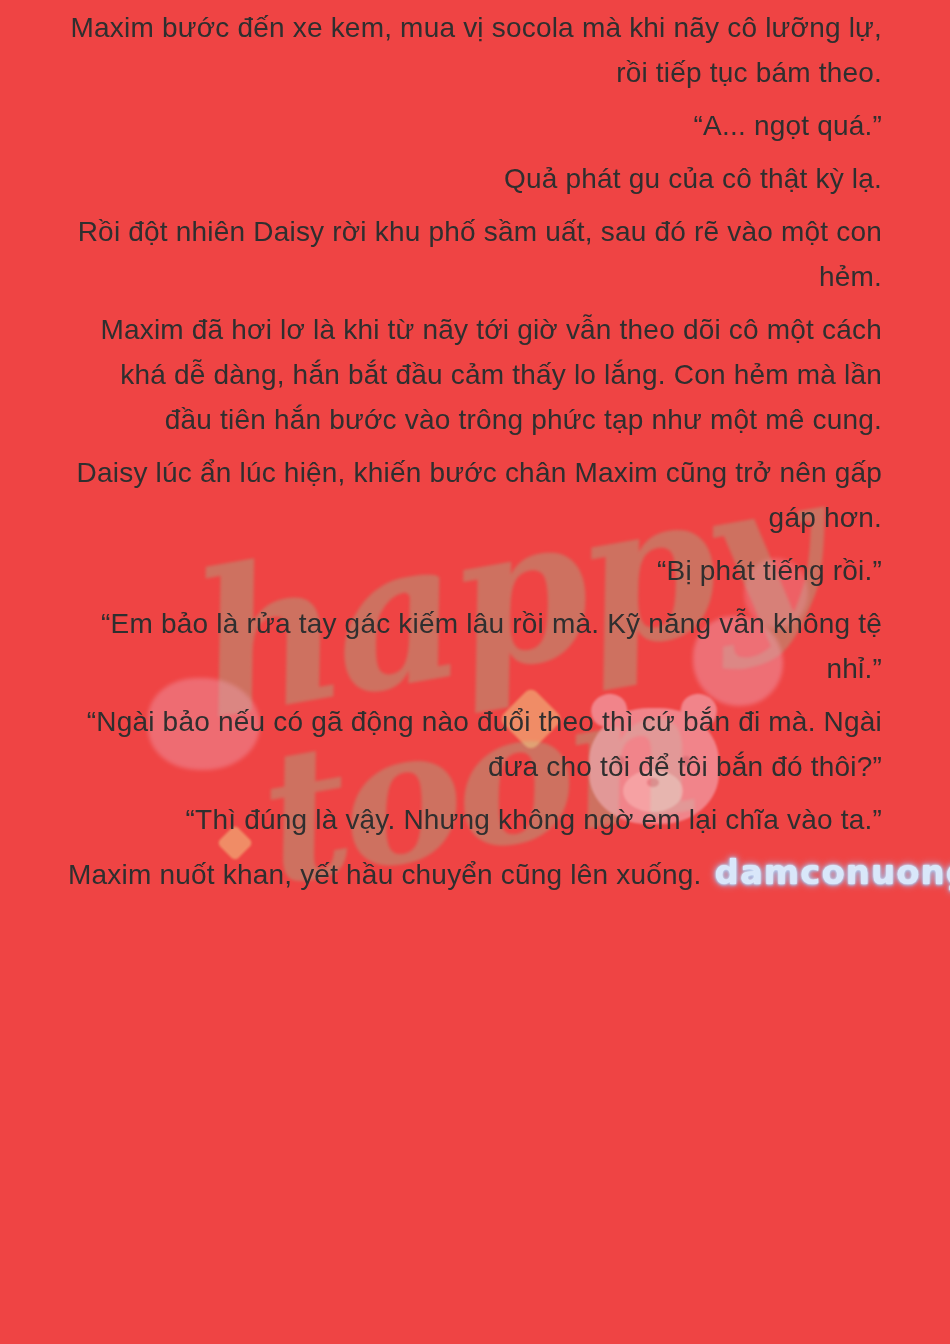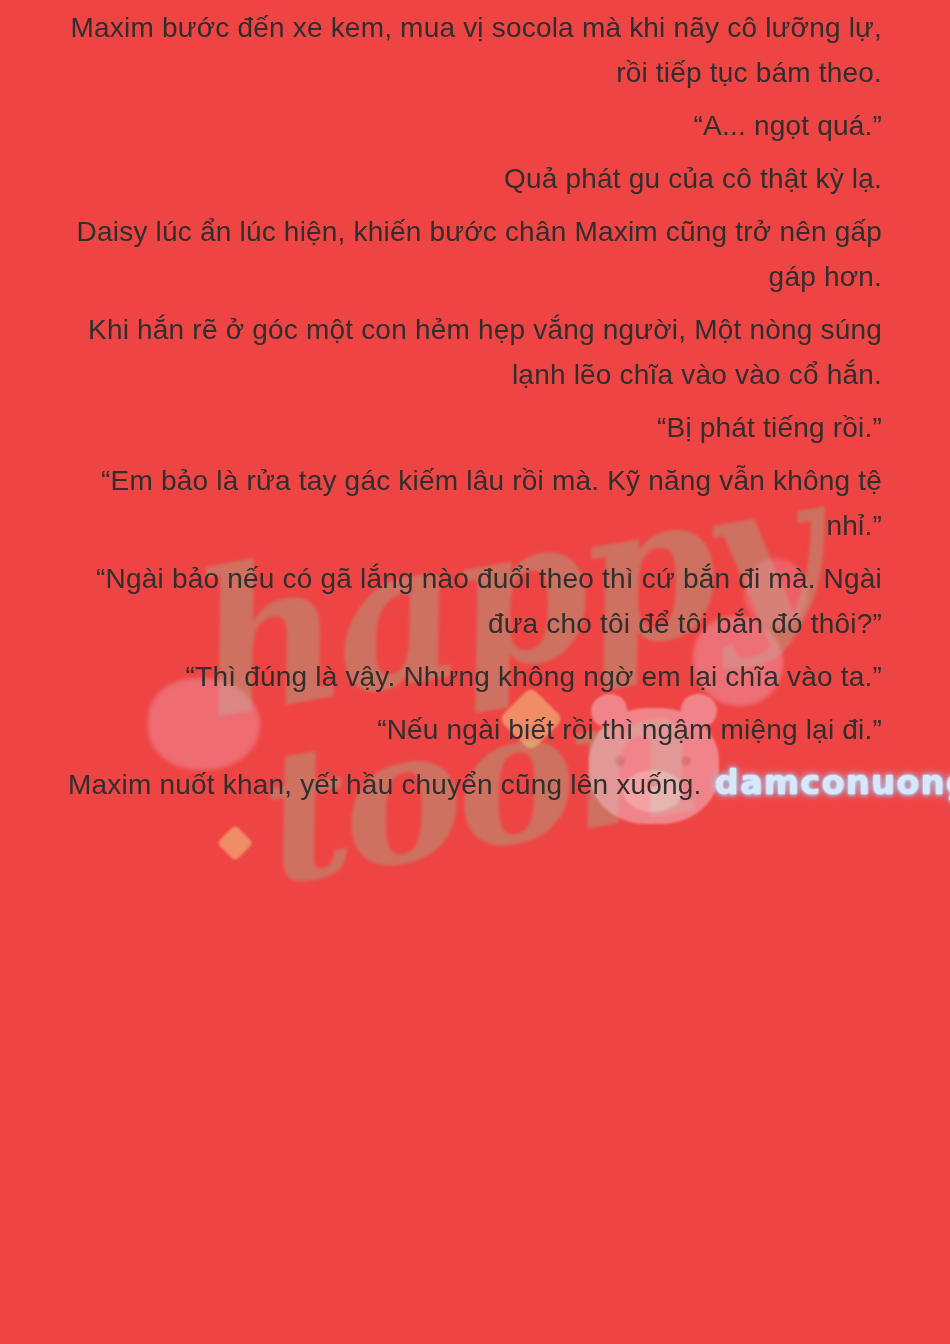--- a/index.html
+++ b/index.html
@@ -90,27 +90,29 @@
       <div class="muzzle"></div>
       <div class="nose"></div>
     </div>
   </div>
 
   <div class="content">
     <p class="para">Maxim bước đến xe kem, mua vị socola mà khi nãy cô lưỡng lự,
 rồi tiếp tục bám theo.</p>
     <p class="para">“A... ngọt quá.”</p>
     <p class="para">Quả phát gu của cô thật kỳ lạ.</p>
+    <p class="para">Rồi đột nhiên Daisy rời khu phố sầm uất, sau đó rẽ vào một con
+hẻm.</p>
+    <p class="para">Maxim đã hơi lơ là khi từ nãy tới giờ vẫn theo dõi cô một cách
+khá dễ dàng, hắn bắt đầu cảm thấy lo lắng. Con hẻm mà lần
+đầu tiên hắn bước vào trông phức tạp như một mê cung.</p>
     <p class="para">Daisy lúc ẩn lúc hiện, khiến bước chân Maxim cũng trở nên gấp
 gáp hơn.</p>
-    <p class="para">Khi hắn rẽ ở góc một con hẻm hẹp vắng người, Một nòng súng
-lạnh lẽo chĩa vào vào cổ hắn.</p>
     <p class="para">“Bị phát tiếng rồi.”</p>
     <p class="para">“Em bảo là rửa tay gác kiếm lâu rồi mà. Kỹ năng vẫn không tệ
 nhỉ.”</p>
-    <p class="para">“Ngài bảo nếu có gã lắng nào đuổi theo thì cứ bắn đi mà. Ngài
+    <p class="para">“Ngài bảo nếu có gã động nào đuổi theo thì cứ bắn đi mà. Ngài
 đưa cho tôi để tôi bắn đó thôi?”</p>
     <p class="para">“Thì đúng là vậy. Nhưng không ngờ em lại chĩa vào ta.”</p>
-    <p class="para">“Nếu ngài biết rồi thì ngậm miệng lại đi.”</p>
     <p class="para"><span>Maxim nuốt khan, yết hầu chuyển cũng lên xuống.</span><span class="wm-dcn">damconuong</span></p>
   </div>
 
 </div>
 
 </body></html>

